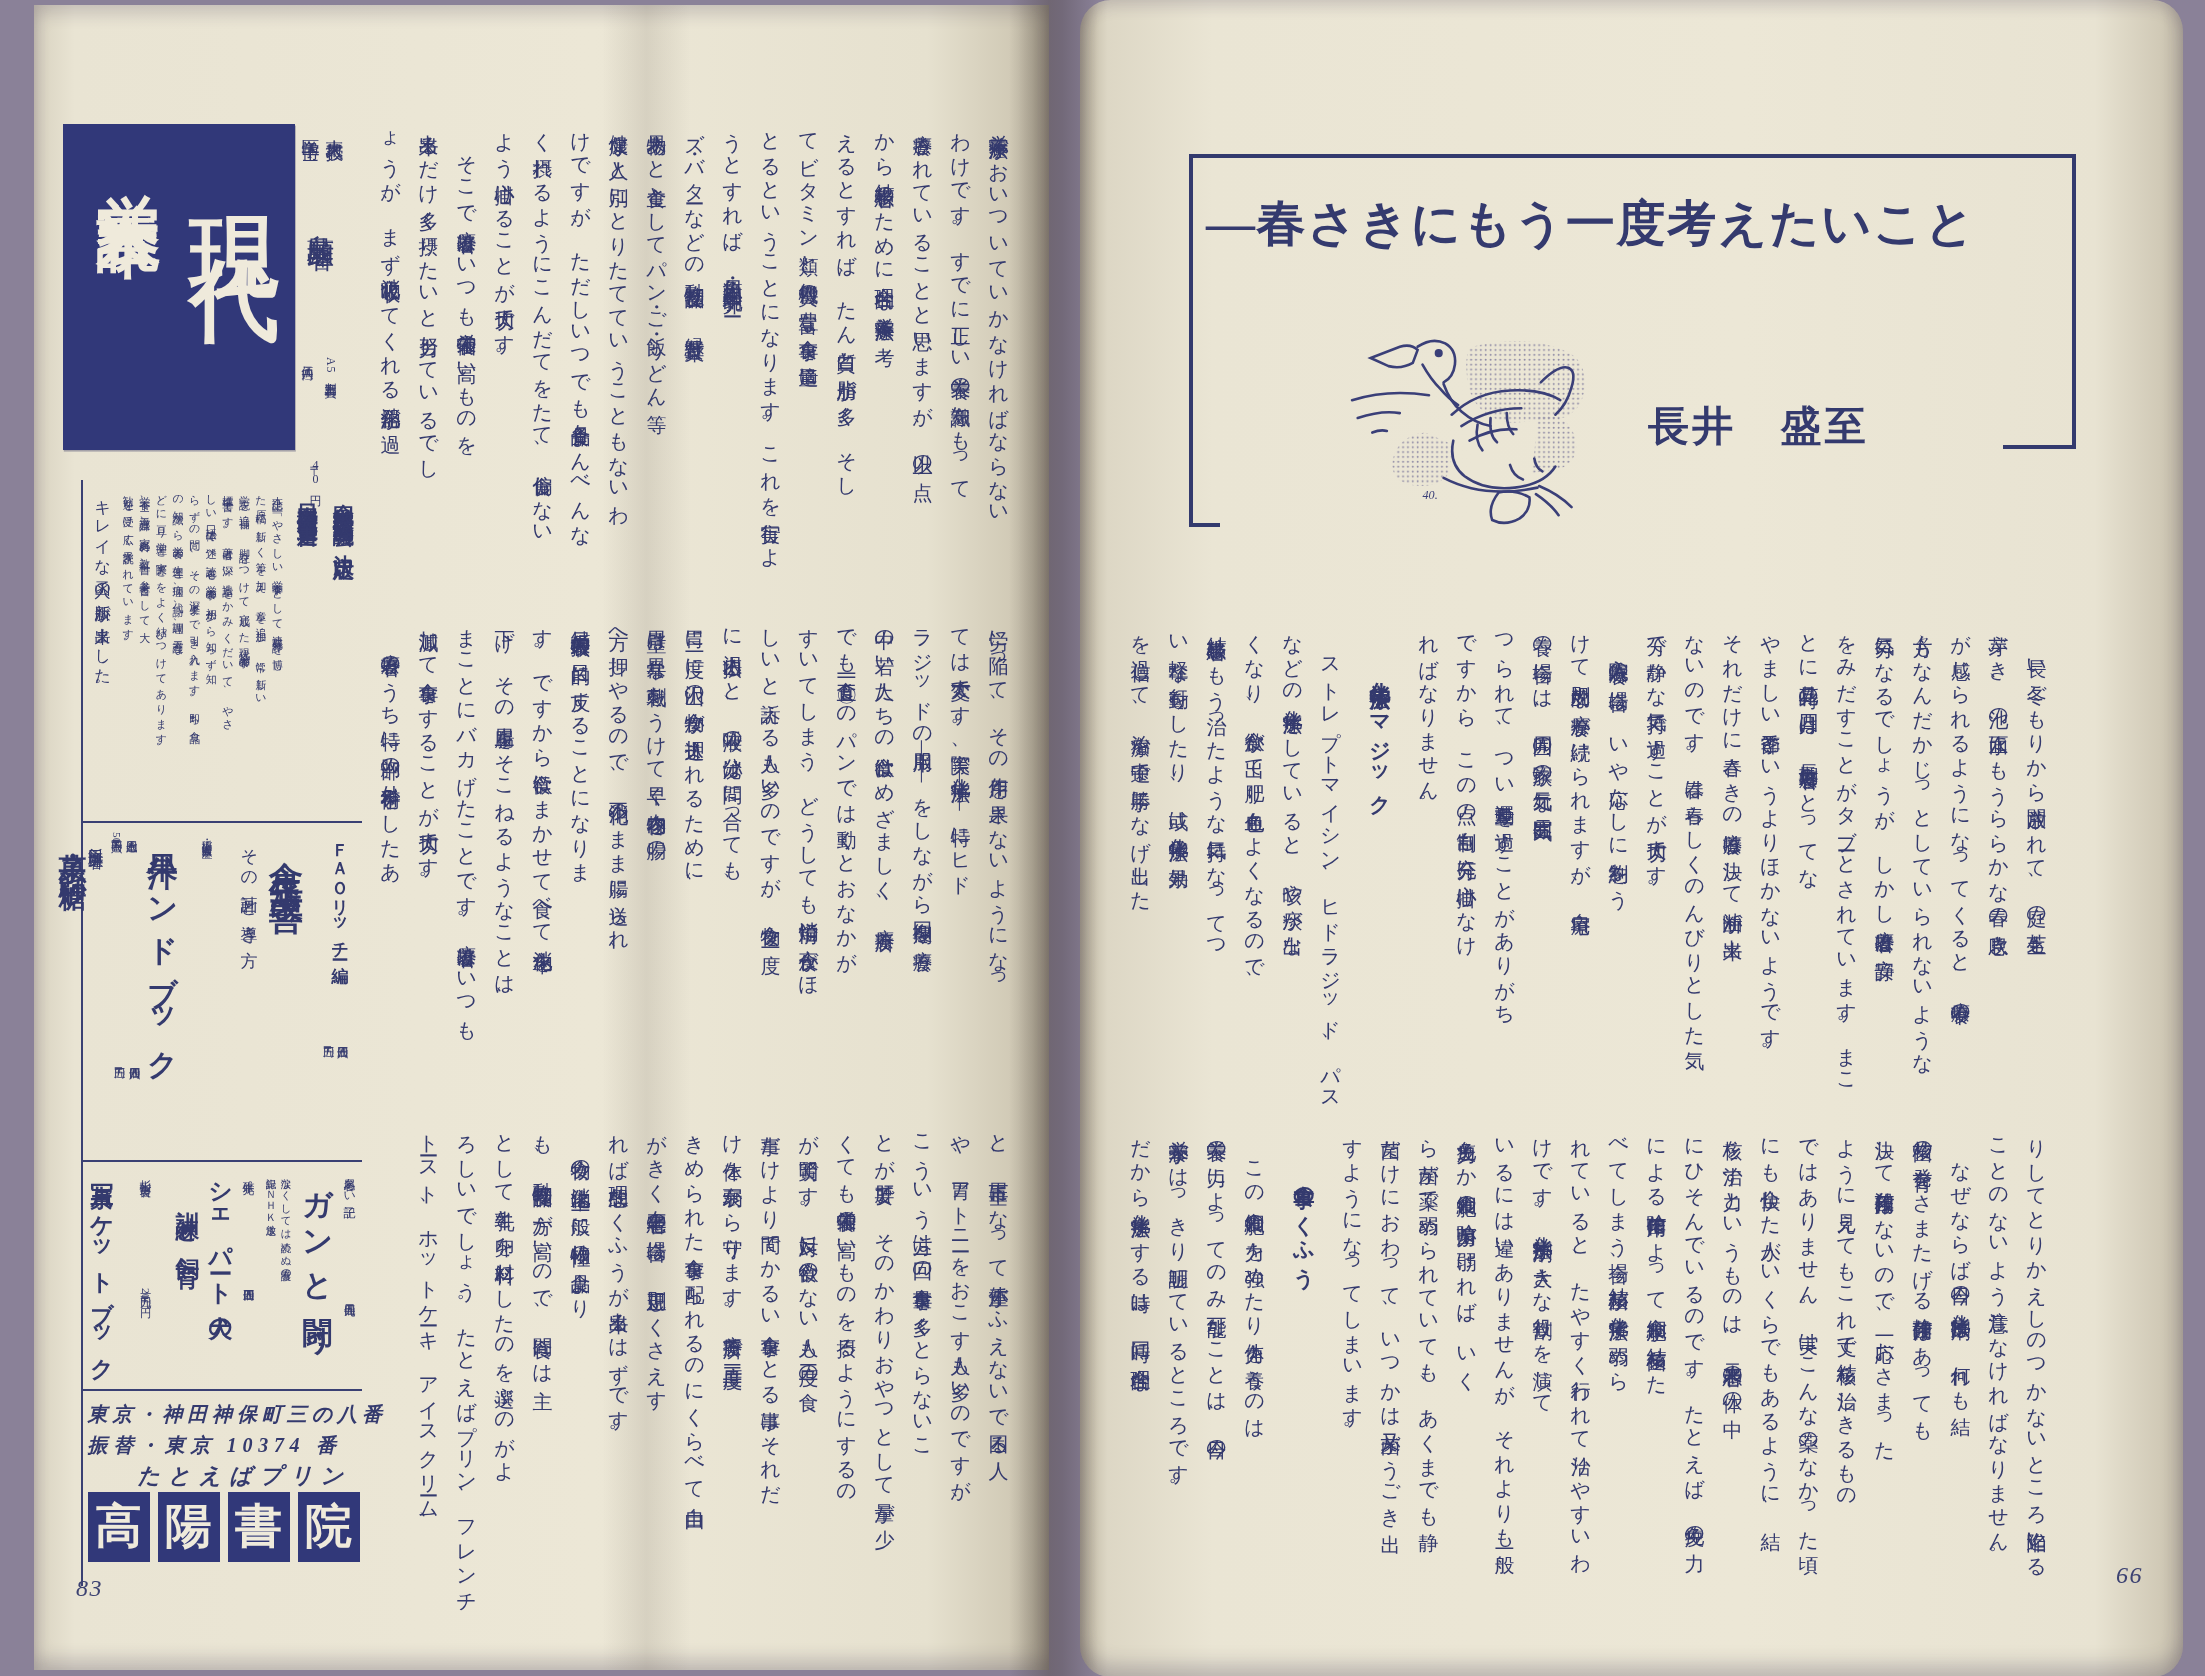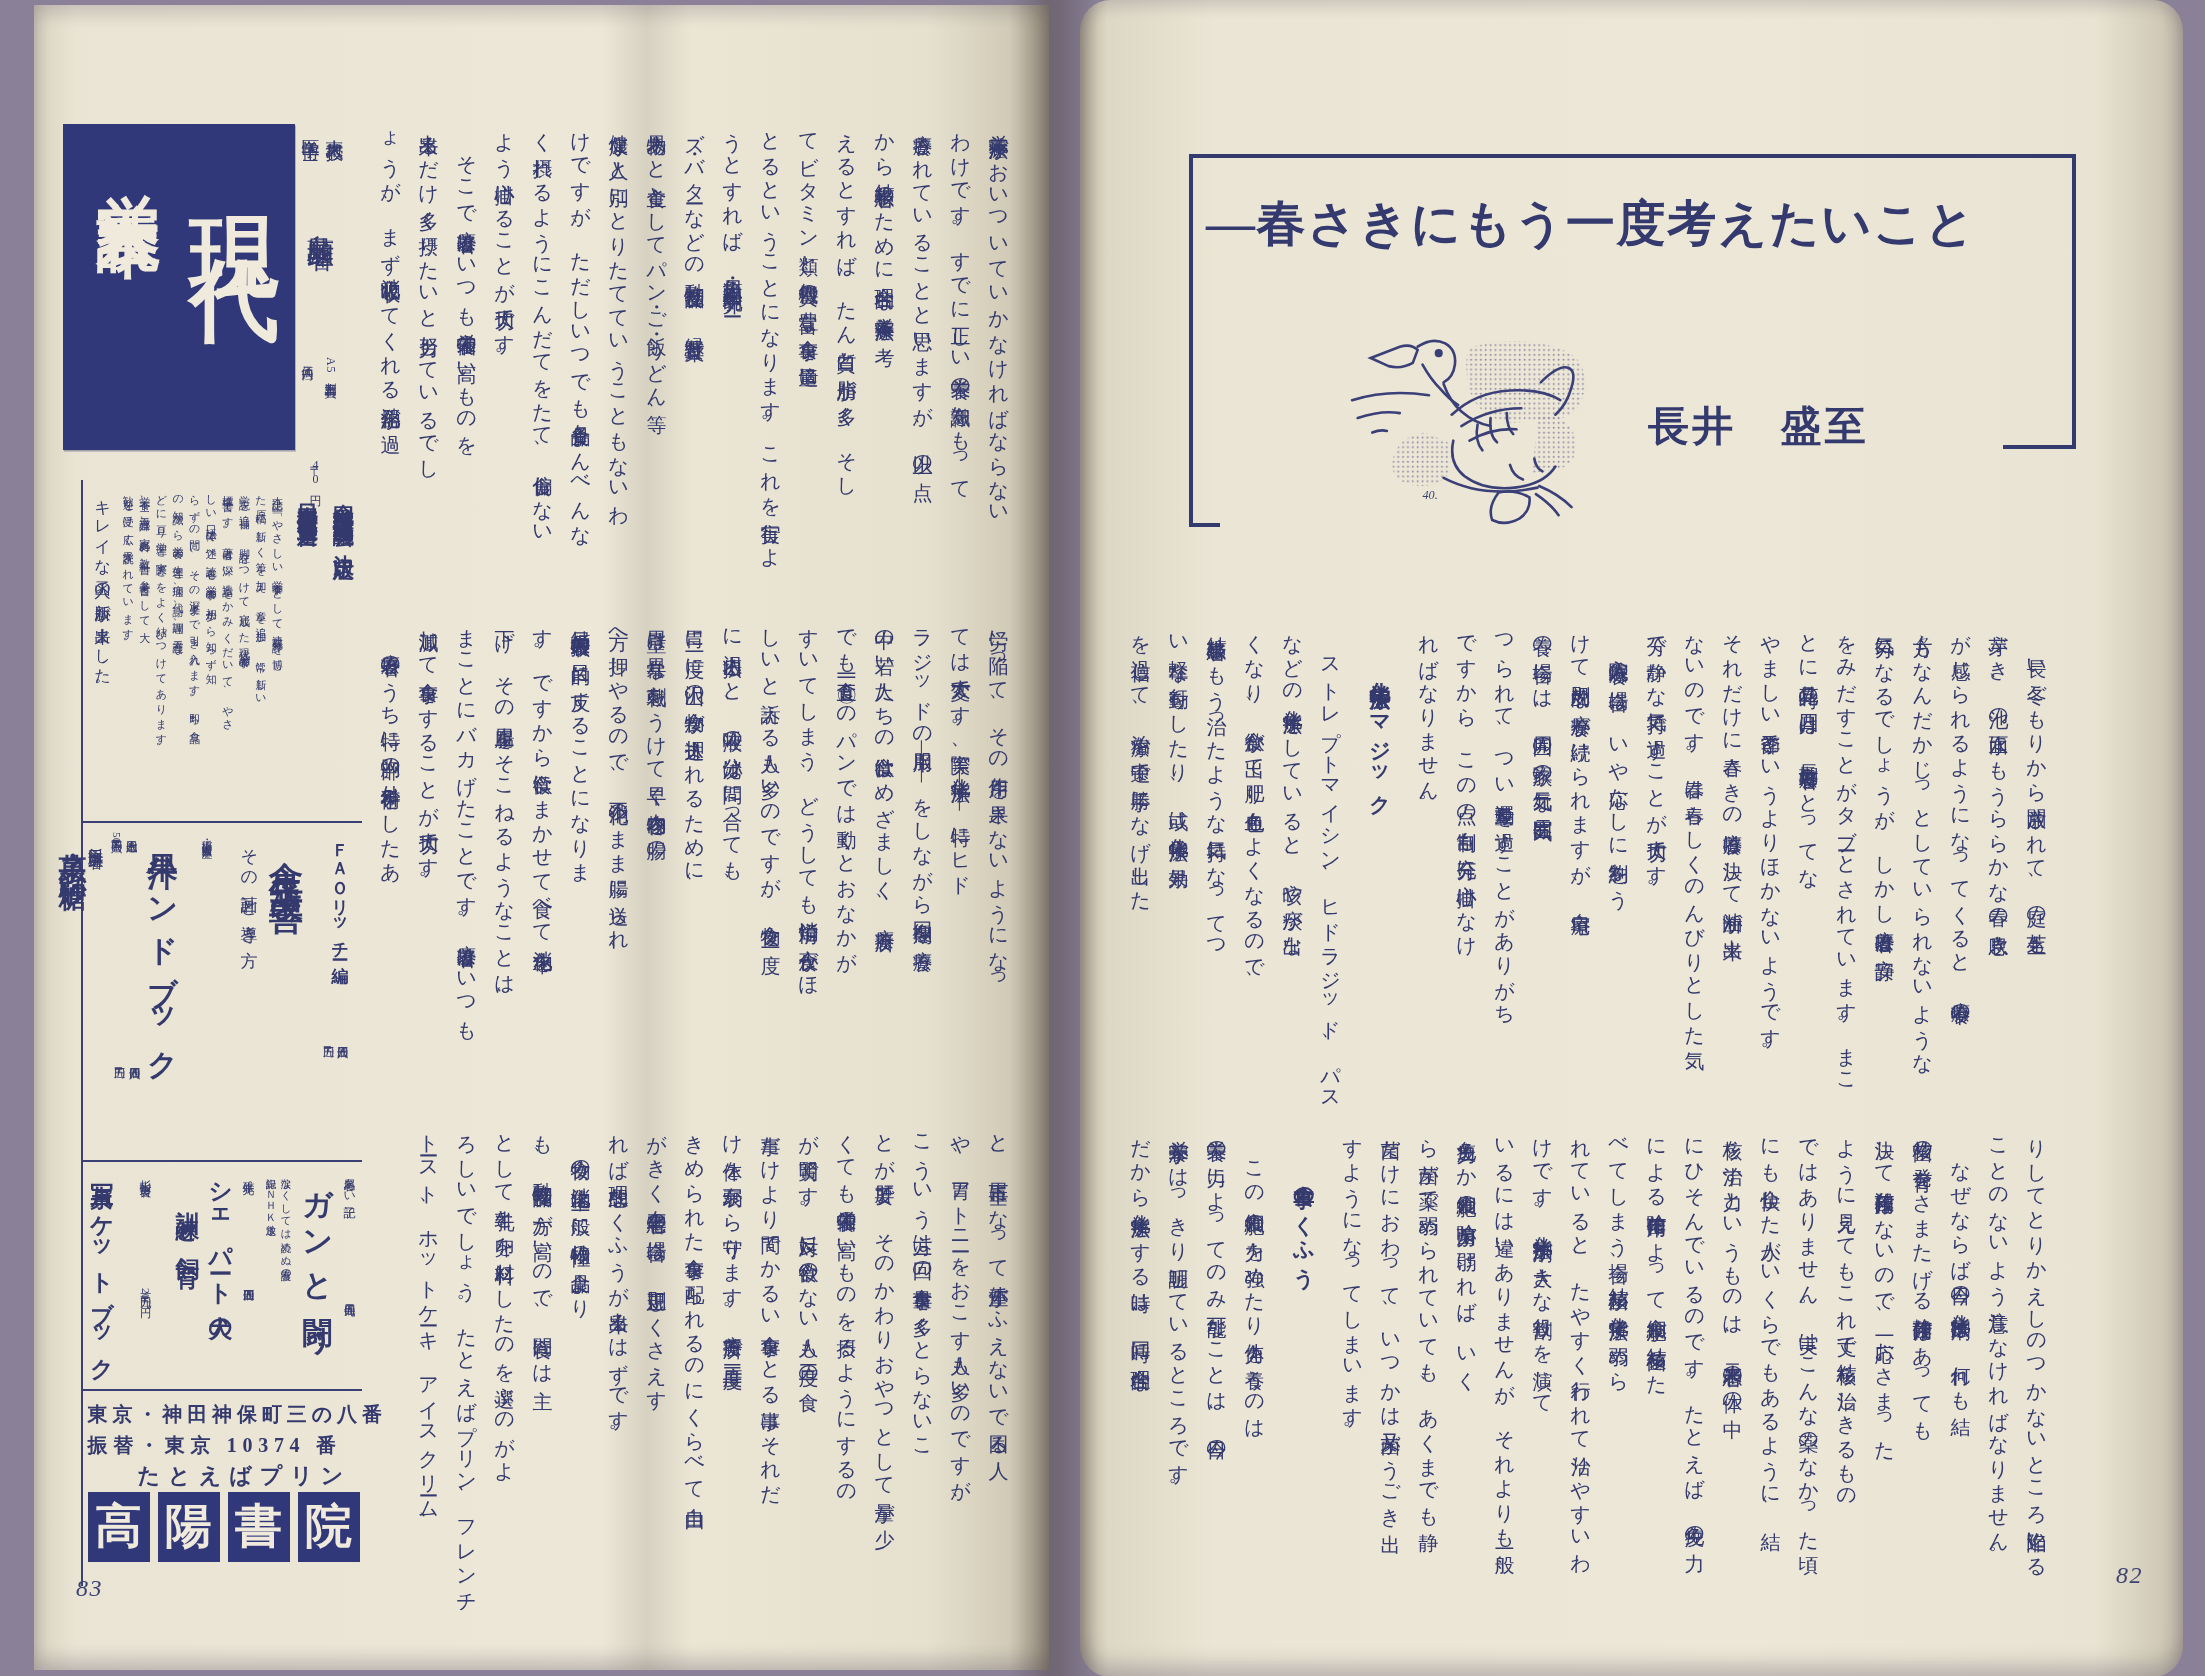--- a/index.html
+++ b/index.html
@@ -28,21 +28,21 @@
   #subtitle{font-size:34px;font-weight:700;letter-spacing:4px;white-space:nowrap;
             font-family:"Liberation Sans","DejaVu Sans",sans-serif;}
   #author{font-size:41px;letter-spacing:3.2px;white-space:nowrap;font-weight:600;}
   .pagenum{font-size:24px;font-style:italic;color:#3c4272;letter-spacing:1.6px;}
   #coverbox{position:absolute;background:#313879;color:#efeadb;writing-mode:vertical-rl;
             box-shadow:0.8px 1.6px 0 rgba(40,40,90,.35);}
   .gothic{font-family:"Liberation Sans","DejaVu Sans",sans-serif;font-weight:700;}
   .thin-rule{position:absolute;background:#3a4073;}
   .pubbox{width:62px;height:70px;background:#313879;color:#efeadb;display:inline-flex;
           align-items:center;justify-content:center;font-size:47px;font-weight:700;margin-right:8px;}
-  .hline{white-space:nowrap;font-weight:700;color:#343a6e;}
+  .hline{white-space:nowrap;font-weight:700;color:#343a6e;font-style:italic;}
 </style>
 </head>
 <body>
 
 <div id="stage">
 
   <div id="pageL" class="page">
     <div class="crease" style="left:568px;width:89px;"></div>
 
     <div class="tier" style="left:331px;top:114px;width:653px;height:493px;">
@@ -283,19 +283,19 @@
         <div class="col">ら菌が薬で弱められていても、あくまでも静</div>
         <div class="col">菌だけにおわって、いつかは又菌がうごき出</div>
         <div class="col">すようになってしまいます。</div>
         <div class="col vh">食事のくふう</div>
         <div class="col vi">この食細胞の力を強めたり体力を養うのは</div>
         <div class="col">栄養の力によってのみ可能なことは、今日の</div>
         <div class="col">栄養学がはっきり証明しているところです。</div>
         <div class="col">だから化学療法をする時は、同時に合理的な</div>
       </div>
 
-    <div class="pagenum abs" style="left:1036px;top:1562px;">82</div>
+    <div class="pagenum abs" style="left:1036px;top:1562px;">66</div>
   </div>
 
   <div class="abs" style="left:1009px;top:0;width:89px;height:1677px;pointer-events:none;
        background:linear-gradient(90deg,rgba(70,60,55,0) 0%,rgba(70,60,55,.38) 45%,rgba(60,50,50,.30) 60%,rgba(70,60,55,0) 100%);"></div>
 </div>
 
 
 </body></html>

